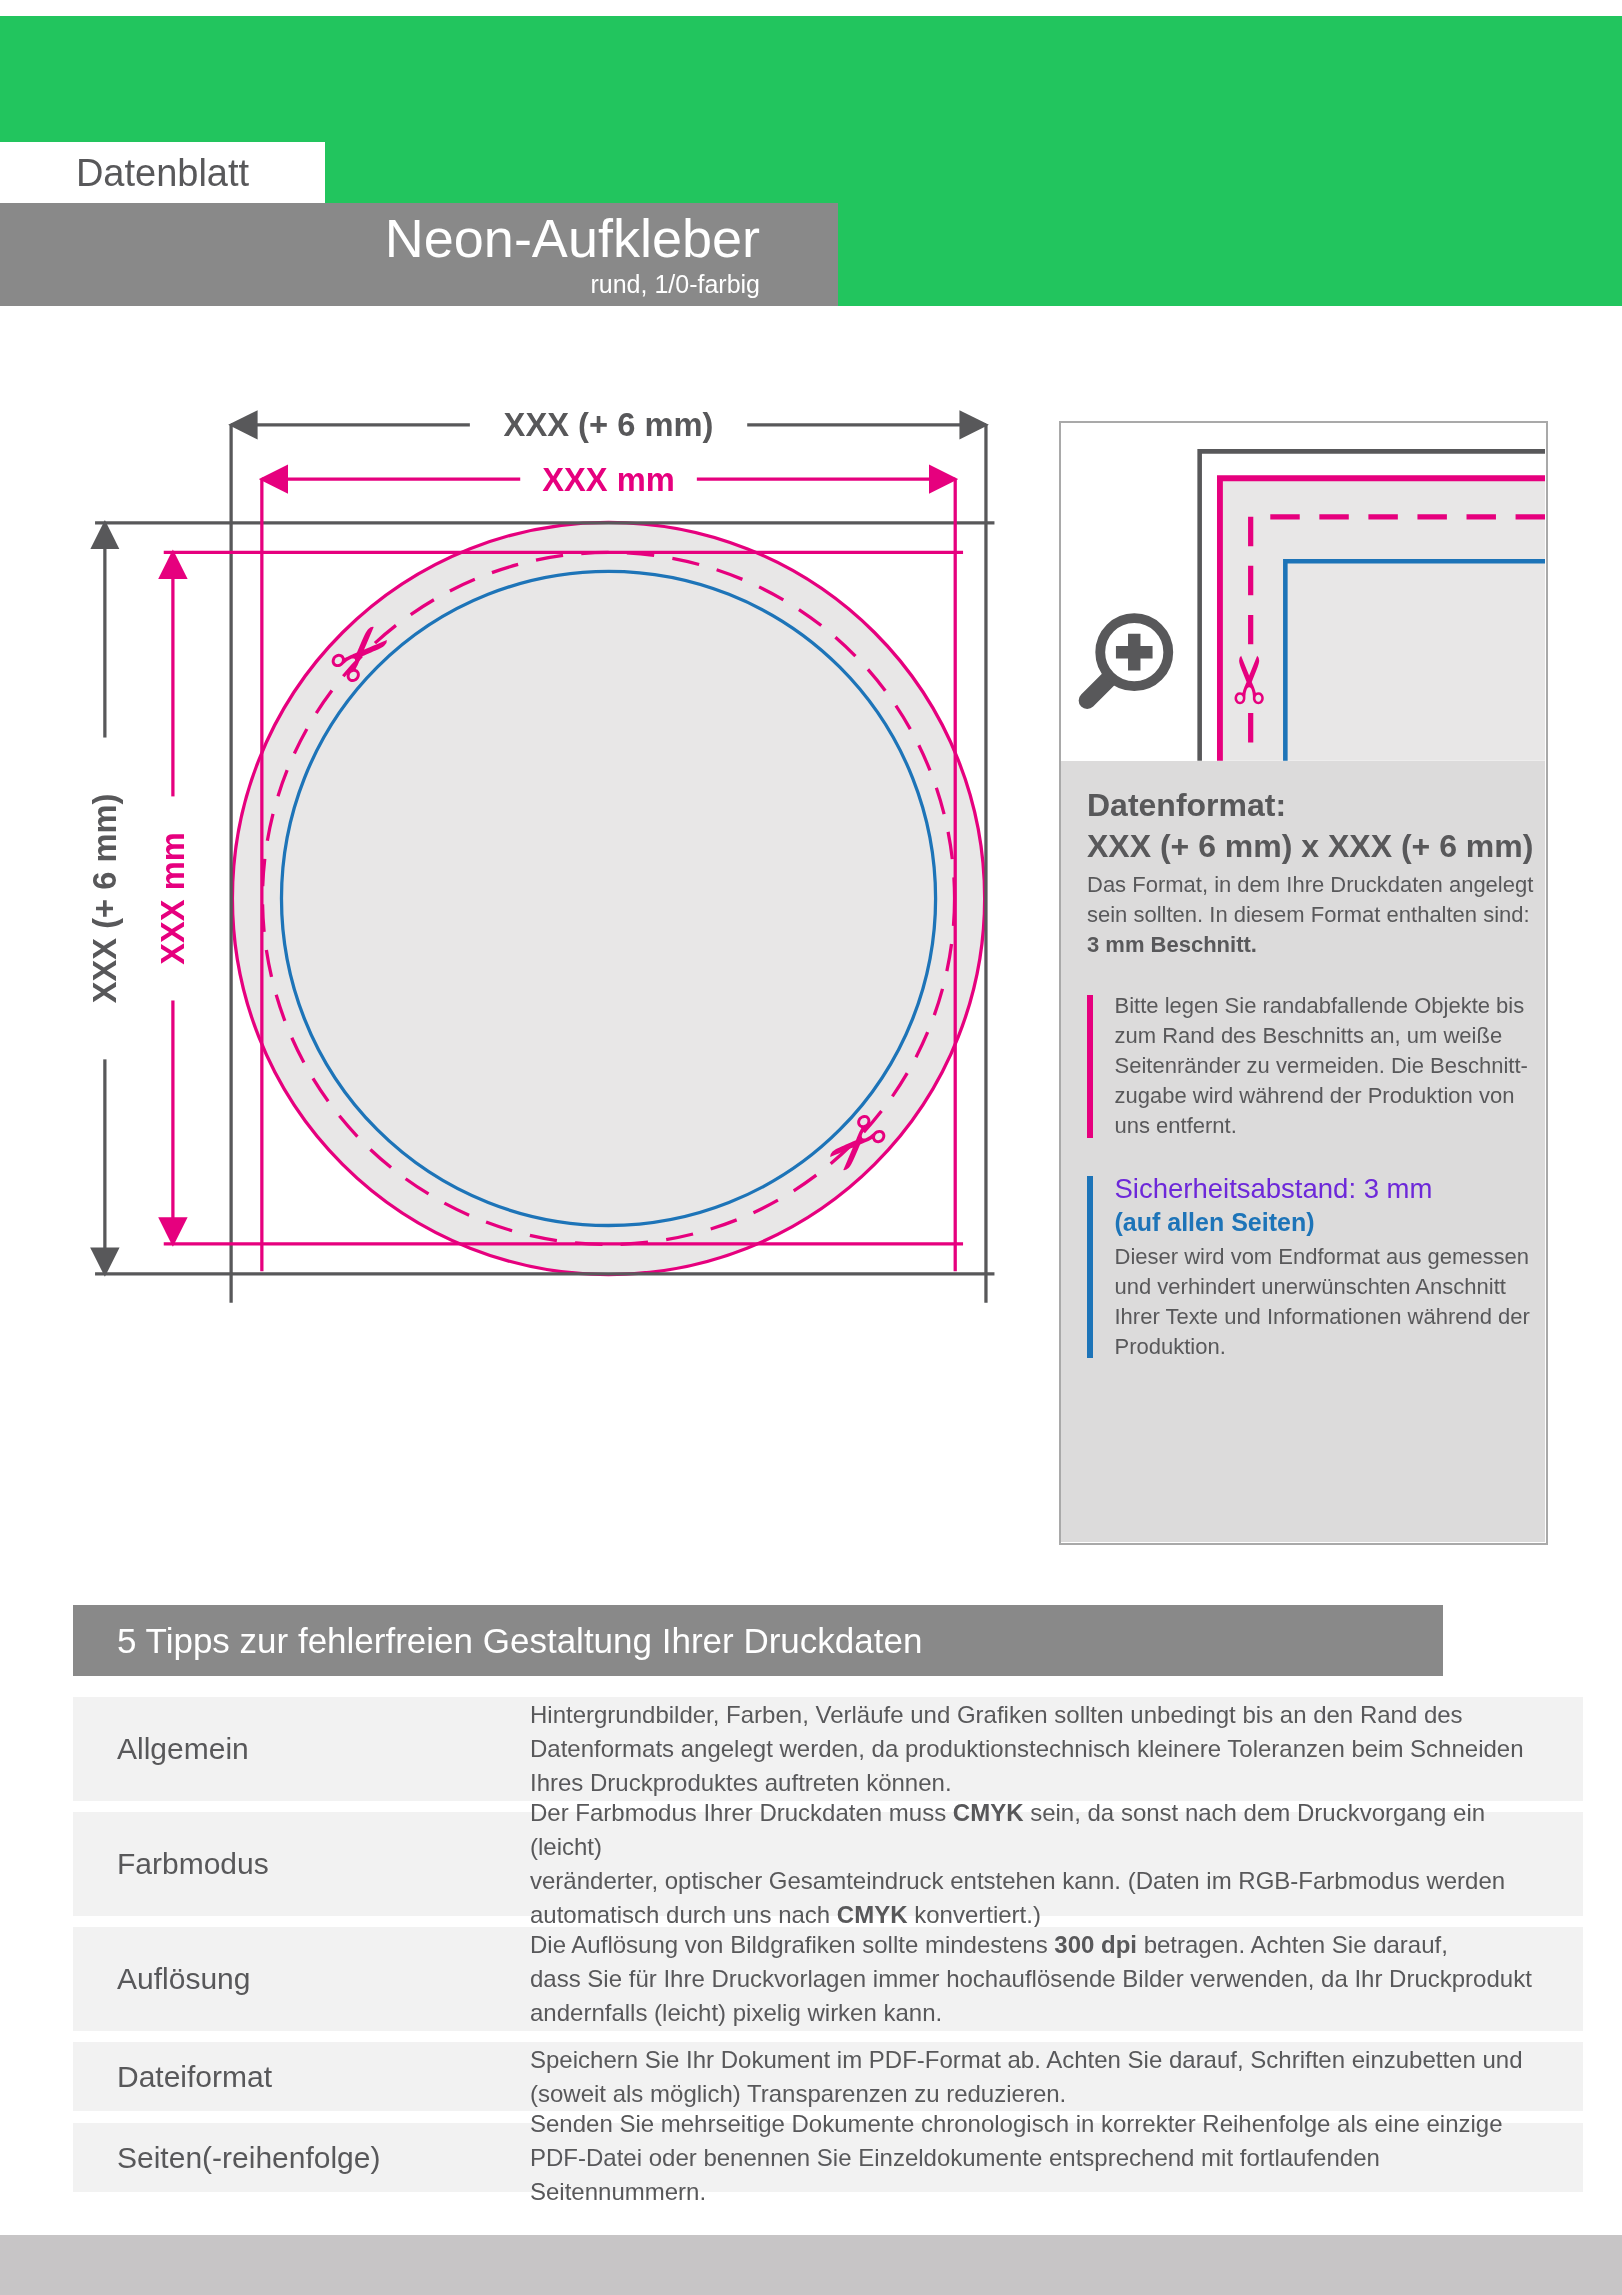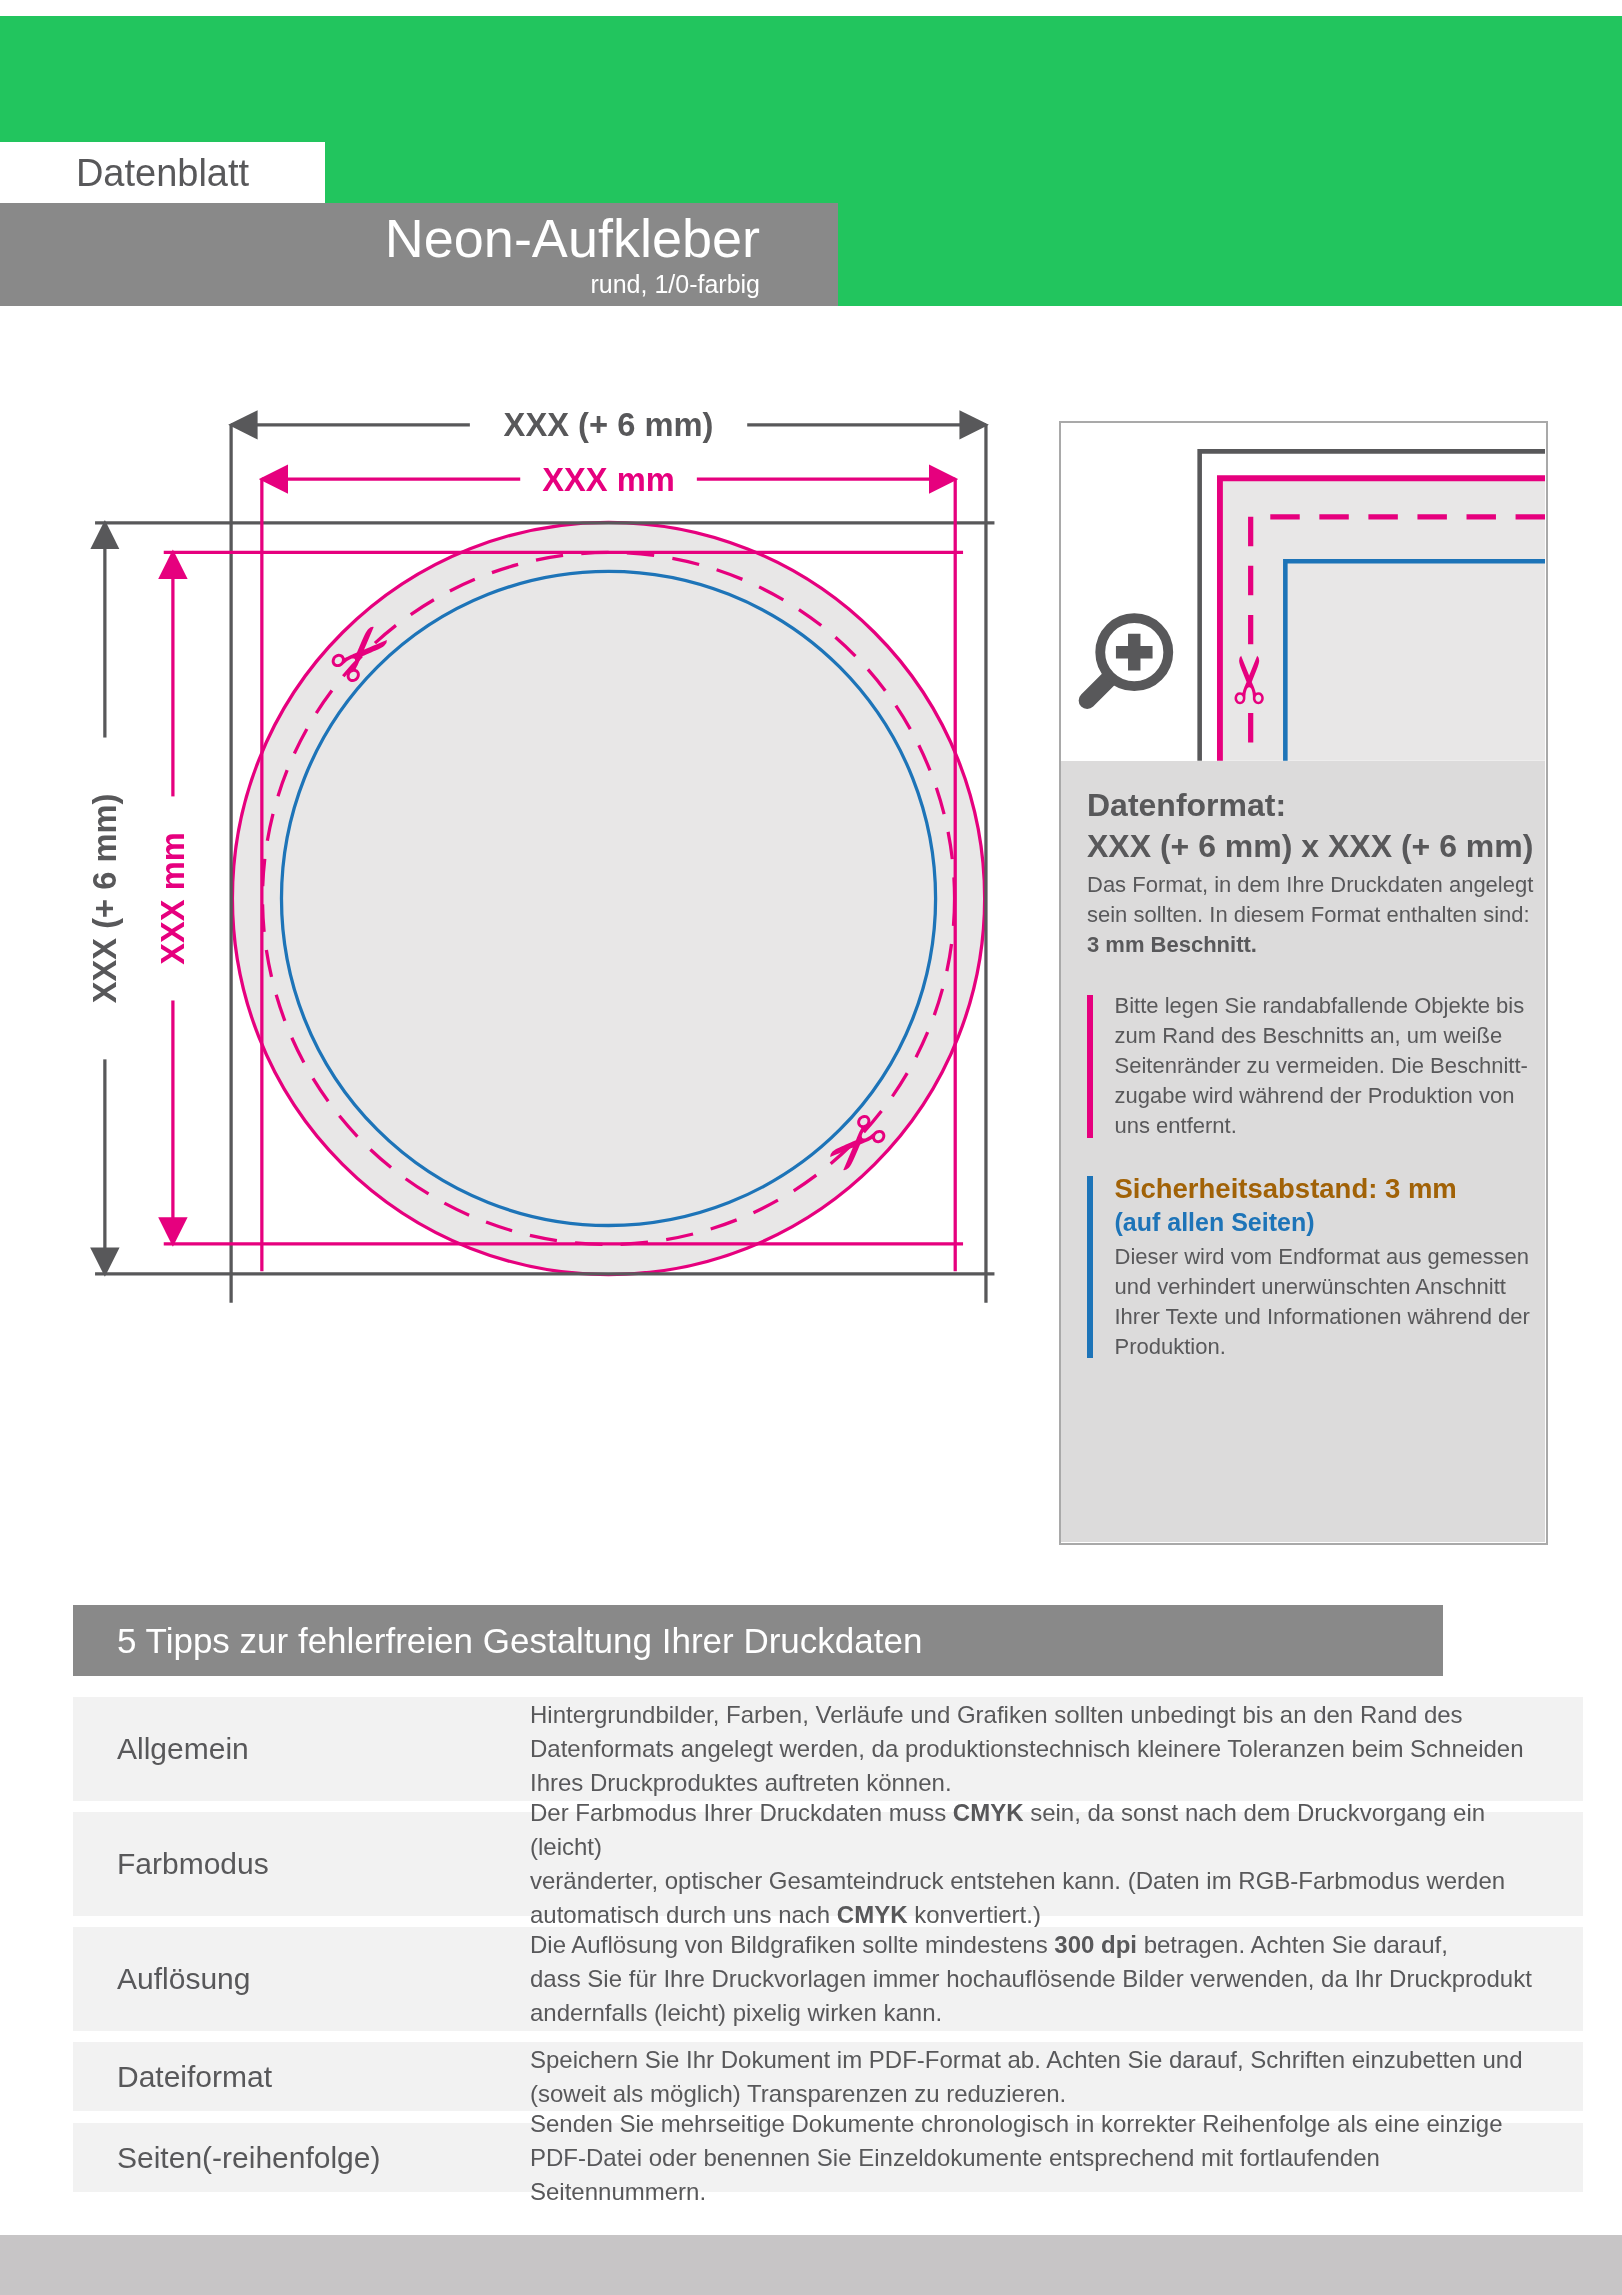--- a/index.html
+++ b/index.html
@@ -25,21 +25,21 @@
   #detail-info{position:absolute;left:0;top:338px;width:484px;height:781px;background:#dcdbdb;
       box-sizing:border-box;padding:23.6px 7.9px 0 26px;}
   #detail-info .h{font-size:32px;font-weight:bold;line-height:1.28;color:#58585a;}
   #detail-info p{margin:3.9px 0 0 0;font-size:22px;line-height:30px;color:#58585a;}
   .note-block{position:relative;margin-top:31px;padding-left:27.5px;}
   .note-block .vbar{position:absolute;left:0;top:3.9px;bottom:3.9px;width:5.9px;}
   .vbar.solid-magenta{background:#e6007e;}
   .vbar.dashed-magenta{background:repeating-linear-gradient(to bottom,#e6007e 0 22px,transparent 22px 38px);}
   .vbar.solid-blue{background:#1d74b8;}
   .h-magenta{font-size:27.5px;font-weight:bold;color:#e6007e;line-height:1.25;}
-  .h-blue{font-size:27.5px;font-weight:bold;color:#a16207;line-height:1.25;}
+  .h-blue{font-size:27.5px;font-weight:normal;color:#6d28d9;line-height:1.25;}
   .sub-blue{font-size:25px;font-weight:bold;color:#1d74b8;line-height:1.25;}
 
   
   #tips-bar{left:73px;top:1605px;width:1370px;height:71px;background:#898989;
       display:flex;align-items:center;padding-left:44px;box-sizing:border-box;
       color:#ffffff;font-size:35px;}
   .tip-row{left:73px;width:1510px;background:#f2f2f2;}
   .tip-label{position:absolute;left:44px;top:0;bottom:0;display:flex;align-items:center;
       font-size:30px;color:#58585a;}
   .tip-text{position:absolute;left:457px;top:0;bottom:0;width:1021px;display:flex;align-items:center;

